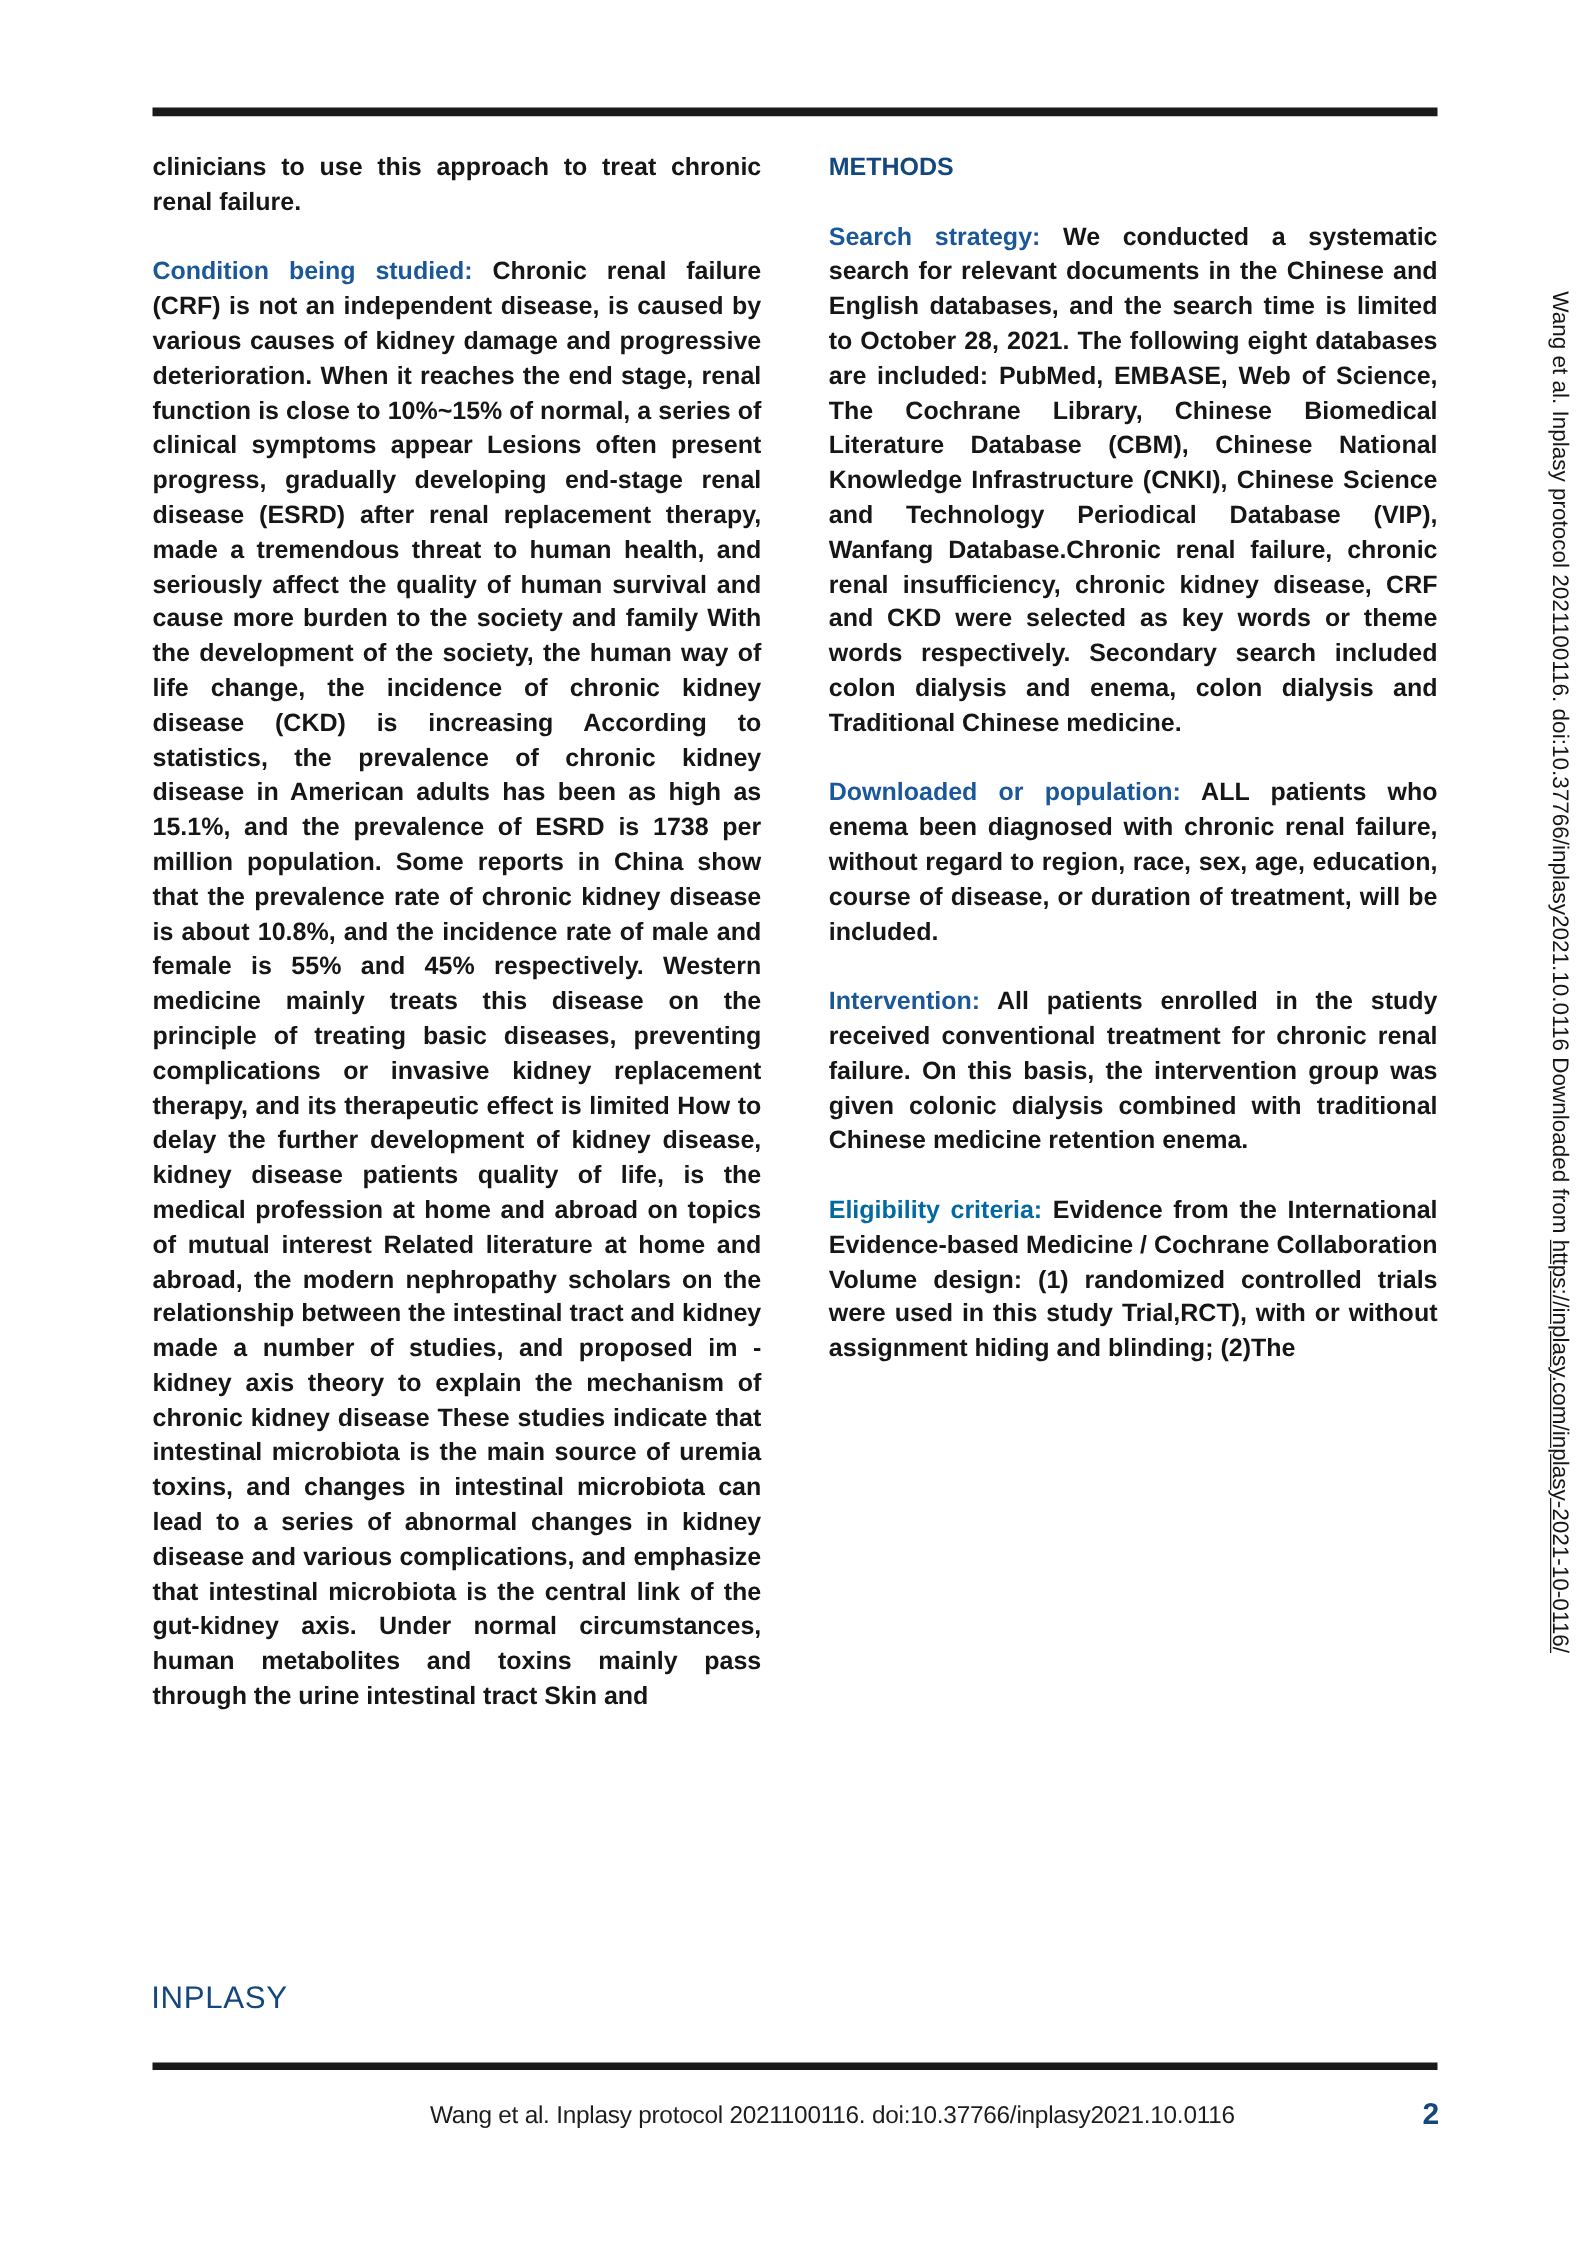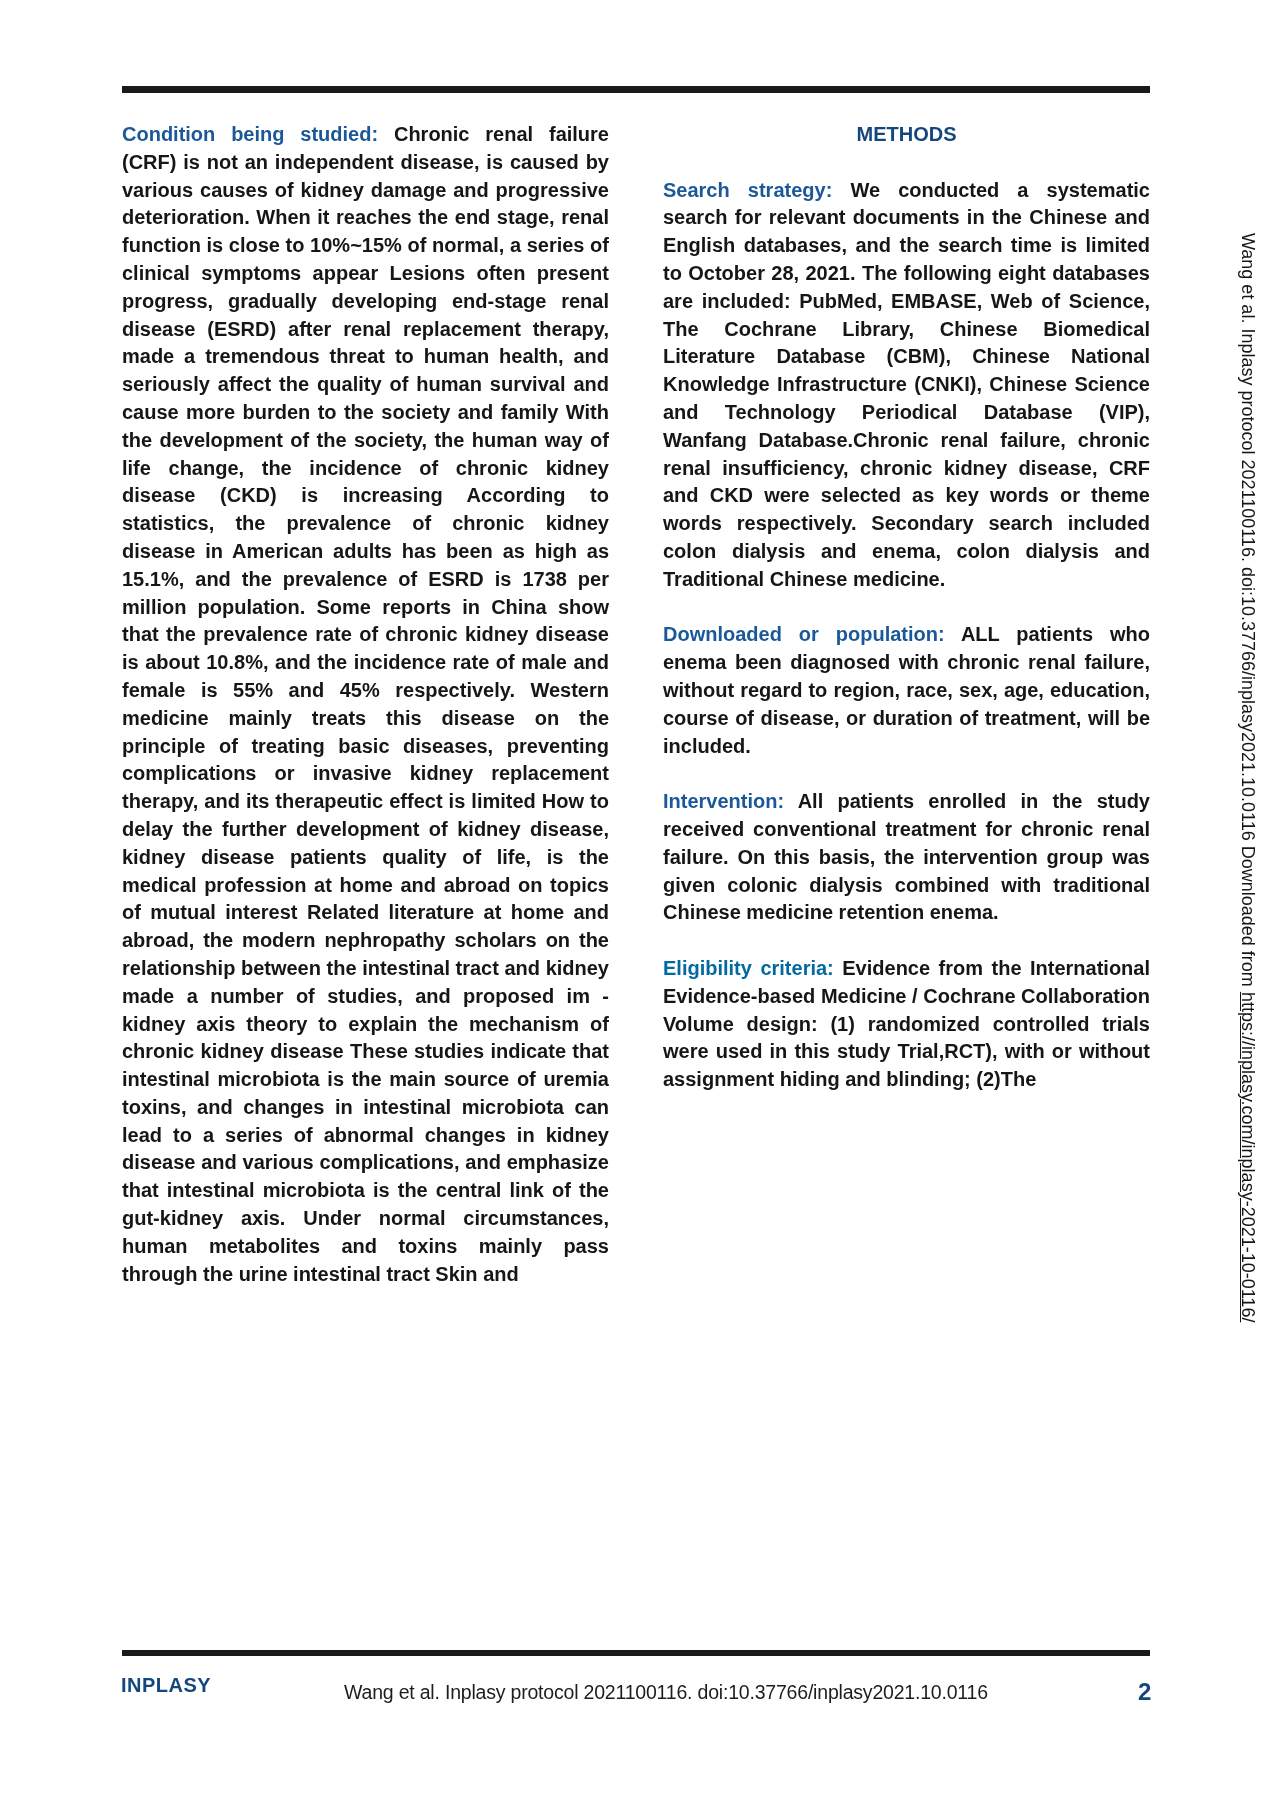--- a/index.html
+++ b/index.html
@@ -21,53 +21,54 @@
     display:flex;gap:54px;
   }
   .col{width:487px;}
   .col p{
     margin:0 0 27.8px 0;
     font-size:20px;line-height:27.8px;font-weight:700;
     text-align:justify;
     color:#161616;
   }
   .col p.heading{
-    text-align:center;
+    text-align:left;
   }
   .label{font-weight:700;}
   #sidebar-citation{
     position:absolute;left:1258px;top:233px;
     transform:rotate(90deg);transform-origin:0 0;
     white-space:nowrap;
     font-size:18px;line-height:21px;font-weight:400;color:#161616;
   }
   #sidebar-citation a{color:#161616;text-decoration:underline;}
   #footer-logo{
-    position:absolute;left:121px;top:1674px;
-    font-size:20px;font-weight:700;letter-spacing:0.5px;
+    position:absolute;left:121px;top:1584px;
+    font-size:25px;font-weight:400;letter-spacing:0.5px;
   }
   #footer-citation{
     position:absolute;left:344px;top:1681px;
     font-size:19.5px;font-weight:400;color:#1d1d1d;letter-spacing:-0.2px;
   }
   #page-number{
     position:absolute;left:1138px;top:1678px;
     font-size:24px;font-weight:700;
   }
 </style>
 </head>
 <body>
 
 <div id="page">
 
   <div id="top-rule" class="rule"></div>
 
   <div id="columns">
 
     <div class="col">
+      <p>clinicians to use this approach to treat chronic renal failure.</p>
       <p><span class="label" style="color:#1b5899">Condition being studied:</span> <span>Chronic renal failure (CRF) is not an independent disease, is caused by various causes of kidney damage and progressive deterioration. When it reaches the end stage, renal function is close to 10%~15% of normal, a series of clinical symptoms appear Lesions often present progress, gradually developing end-stage renal disease (ESRD) after renal replacement therapy, made a tremendous threat to human health, and seriously affect the quality of human survival and cause more burden to the society and family With the development of the society, the human way of life change, the incidence of chronic kidney disease (CKD) is increasing According to statistics, the prevalence of chronic kidney disease in American adults has been as high as 15.1%, and the prevalence of ESRD is 1738 per million population. Some reports in China show that the prevalence rate of chronic kidney disease is about 10.8%, and the incidence rate of male and female is 55% and 45% respectively. Western medicine mainly treats this disease on the principle of treating basic diseases, preventing complications or invasive kidney replacement therapy, and its therapeutic effect is limited How to delay the further development of kidney disease, kidney disease patients quality of life, is the medical profession at home and abroad on topics of mutual interest Related literature at home and abroad, the modern nephropathy scholars on the relationship between the intestinal tract and kidney made a number of studies, and proposed im - kidney axis theory to explain the mechanism of chronic kidney disease These studies indicate that intestinal microbiota is the main source of uremia toxins, and changes in intestinal microbiota can lead to a series of abnormal changes in kidney disease and various complications, and emphasize that intestinal microbiota is the central link of the gut-kidney axis. Under normal circumstances, human metabolites and toxins mainly pass through the urine intestinal tract Skin and</span></p>
     </div>
 
     <div class="col">
       <p class="heading" style="color:#14477d">METHODS</p>
       <p><span class="label" style="color:#1b5899">Search strategy:</span> <span>We conducted a systematic search for relevant documents in the Chinese and English databases, and the search time is limited to October 28, 2021. The following eight databases are included: PubMed, EMBASE, Web of Science, The Cochrane Library, Chinese Biomedical Literature Database (CBM), Chinese National Knowledge Infrastructure (CNKI), Chinese Science and Technology Periodical Database (VIP), Wanfang Database.Chronic renal failure, chronic renal insufficiency, chronic kidney disease, CRF and CKD were selected as key words or theme words respectively. Secondary search included colon dialysis and enema, colon dialysis and Traditional Chinese medicine.</span></p>
       <p><span class="label" style="color:#1b5899">Downloaded or population:</span> <span>ALL patients who enema been diagnosed with chronic renal failure, without regard to region, race, sex, age, education, course of disease, or duration of treatment, will be included.</span></p>
       <p><span class="label" style="color:#1b5899">Intervention:</span> <span>All patients enrolled in the study received conventional treatment for chronic renal failure. On this basis, the intervention group was given colonic dialysis combined with traditional Chinese medicine retention enema.</span></p>
       <p><span class="label" style="color:#0369a1">Eligibility criteria:</span> <span>Evidence from the International Evidence-based Medicine / Cochrane Collaboration Volume design: (1) randomized controlled trials were used in this study Trial,RCT), with or without assignment hiding and blinding; (2)The</span></p>
     </div>

